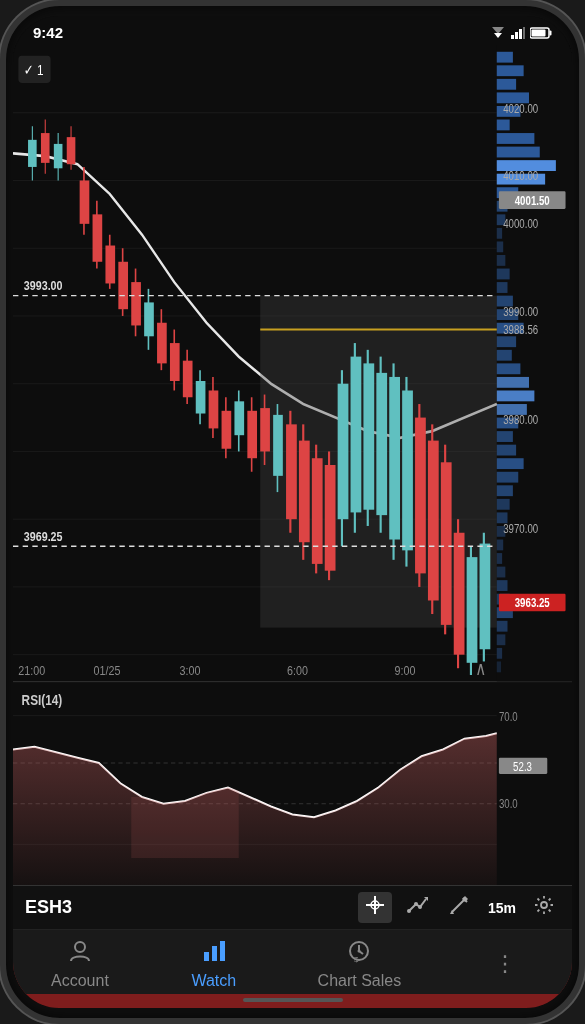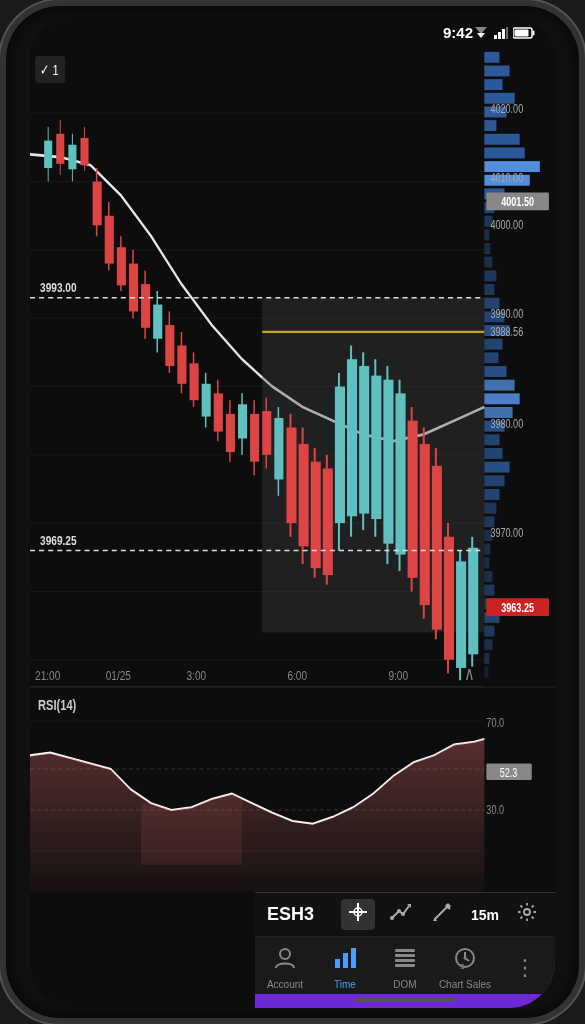--- a/index.html
+++ b/index.html
@@ -19,27 +19,26 @@
       border: 6px solid #333;
       box-shadow: 0 0 0 2px #555, inset 0 0 20px rgba(0,0,0,0.8);
       position: relative;
       overflow: hidden;
       display: flex;
       flex-direction: column;
     }
     .phone-screen {
       flex: 1;
       background: #0d0d0d;
-      margin: 10px 24px;
+      margin: 10px 7px;
       border-radius: 46px;
       overflow: hidden;
       display: flex;
       flex-direction: column;
       position: relative;
-      align-items: flex-end;
     }
     
     .status-bar {
       background: #0d0d0d;
       color: white;
       display: flex;
       justify-content: space-between;
       align-items: center;
       padding: 8px 20px 4px 20px;
       font-size: 14px;
@@ -51,21 +50,21 @@
     .status-icons { display: flex; align-items: center; gap: 5px; }
     
     .chart-container {
       flex: 1;
       position: relative;
       overflow: hidden;
       background: #0d0d0d;
     }
     
     .bottom-bar {
-      background: #6d28d9;
+      background: #7f1d1d;
       border-top: 1px solid #333;
       flex-shrink: 0;
     }
     .symbol-bar {
       display: flex;
       align-items: center;
       padding: 6px 12px;
       background: #111;
       border-bottom: 1px solid #222;
     }
@@ -113,21 +112,21 @@
       display: flex;
       flex-direction: column;
       align-items: center;
       gap: 2px;
       cursor: pointer;
       min-width: 60px;
     }
     .nav-icon { font-size: 22px; color: #888; }
     .nav-icon.active { color: #4a9eff; }
     .nav-label {
-      font-size: 10px;
+      font-size: 16px;
       color: #888;
     }
     .nav-label.active { color: #4a9eff; }
     .nav-more { font-size: 22px; color: #888; cursor: pointer; }
     
     .chart-svg { width: 100%; height: 100%; }
   </style>
 </head>
 <body>
 
@@ -427,34 +426,23 @@
 
 
         <div class="nav-item">
           <div class="nav-icon active">
             <svg width="26" height="26" viewBox="0 0 26 26">
               <rect x="3" y="14" width="5" height="9" fill="#4a9eff"></rect>
               <rect x="11" y="8" width="5" height="15" fill="#4a9eff"></rect>
               <rect x="19" y="3" width="5" height="20" fill="#4a9eff"></rect>
             </svg>
           </div>
-          <span class="nav-label active">Time</span>
-        </div>
-
-        <div class="nav-item">
-          <div class="nav-icon">
-            <svg width="26" height="26" viewBox="0 0 26 26">
-              <rect x="3" y="4" width="20" height="3" fill="#888" rx="1"></rect>
-              <rect x="3" y="9" width="20" height="3" fill="#888" rx="1"></rect>
-              <rect x="3" y="14" width="20" height="3" fill="#888" rx="1"></rect>
-              <rect x="3" y="19" width="20" height="3" fill="#888" rx="1"></rect>
-            </svg>
-          </div>
-          <span class="nav-label">DOM</span>
-        </div>
+          <span class="nav-label active">Watch</span>
+        </div>
+
 
         <div class="nav-item">
           <div class="nav-icon">
             <svg width="26" height="26" viewBox="0 0 26 26">
               <circle cx="13" cy="13" r="9" fill="none" stroke="#888" stroke-width="2"></circle>
               <line x1="13" y1="7" x2="13" y2="13" stroke="#888" stroke-width="2"></line>
               <line x1="13" y1="13" x2="17" y2="16" stroke="#888" stroke-width="2"></line>
               <circle cx="13" cy="13" r="1.5" fill="#888"></circle>
 
               <text x="8" y="24" fill="#888" font-size="8">$</text>

